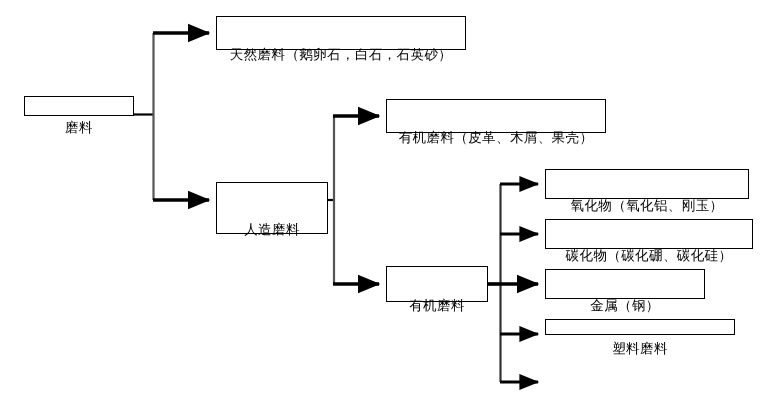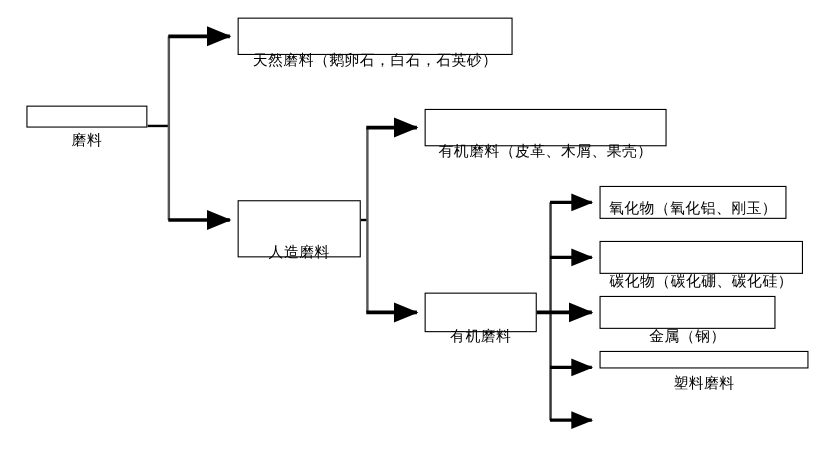--- a/index.html
+++ b/index.html
@@ -95,25 +95,25 @@
   </div>
 
   <div class="node" style="left:386px; top:99px; width:220px; height:34px; border-width:1.4px;">
     <span class="node-label">有机磨料（皮革、木屑、果壳）</span>
   </div>
 
   <div class="node" style="left:386px; top:266px; width:102px; height:36px; border-width:1.6px;">
     <span class="node-label">有机磨料</span>
   </div>
 
-  <div class="node" style="left:545px; top:169px; width:170px; height:30px; border-width:1.4px;align-items:flex-end;">
+  <div class="node" style="left:545px; top:169px; width:204px; height:30px; border-width:1.4px;">
     <span class="node-label">氧化物（氧化铝、刚玉）</span>
   </div>
 
-  <div class="node" style="left:545px; top:219px; width:185px; height:30px; border-width:1.4px;">
+  <div class="node" style="left:545px; top:219px; width:208px; height:30px; border-width:1.4px;">
     <span class="node-label">碳化物（碳化硼、碳化硅）</span>
   </div>
 
   <div class="node" style="left:545px; top:269px; width:160px; height:30px; border-width:1.4px;">
     <span class="node-label">金属（钢）</span>
   </div>
 
   <div class="node" style="left:545px; top:319px; width:190px; height:16px; border-width:1.4px;">
     <span class="node-label">塑料磨料</span>
   </div>

